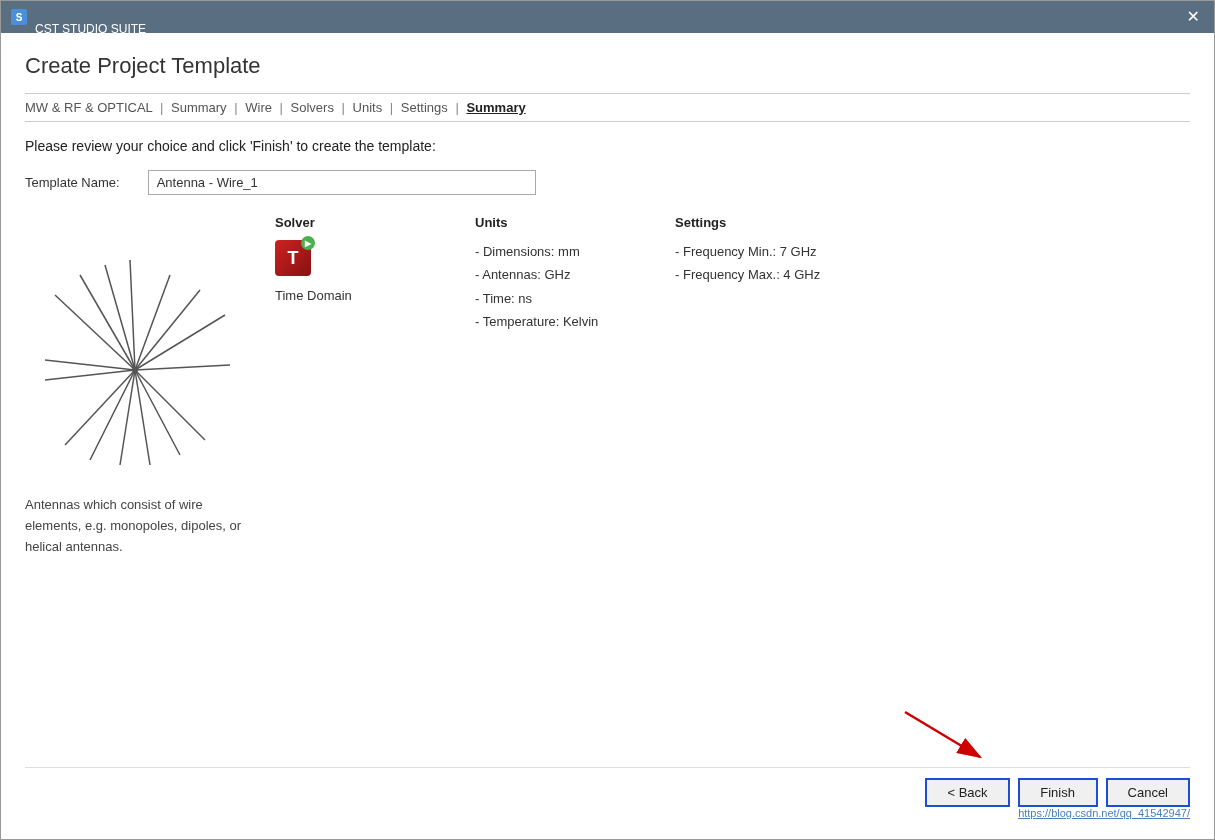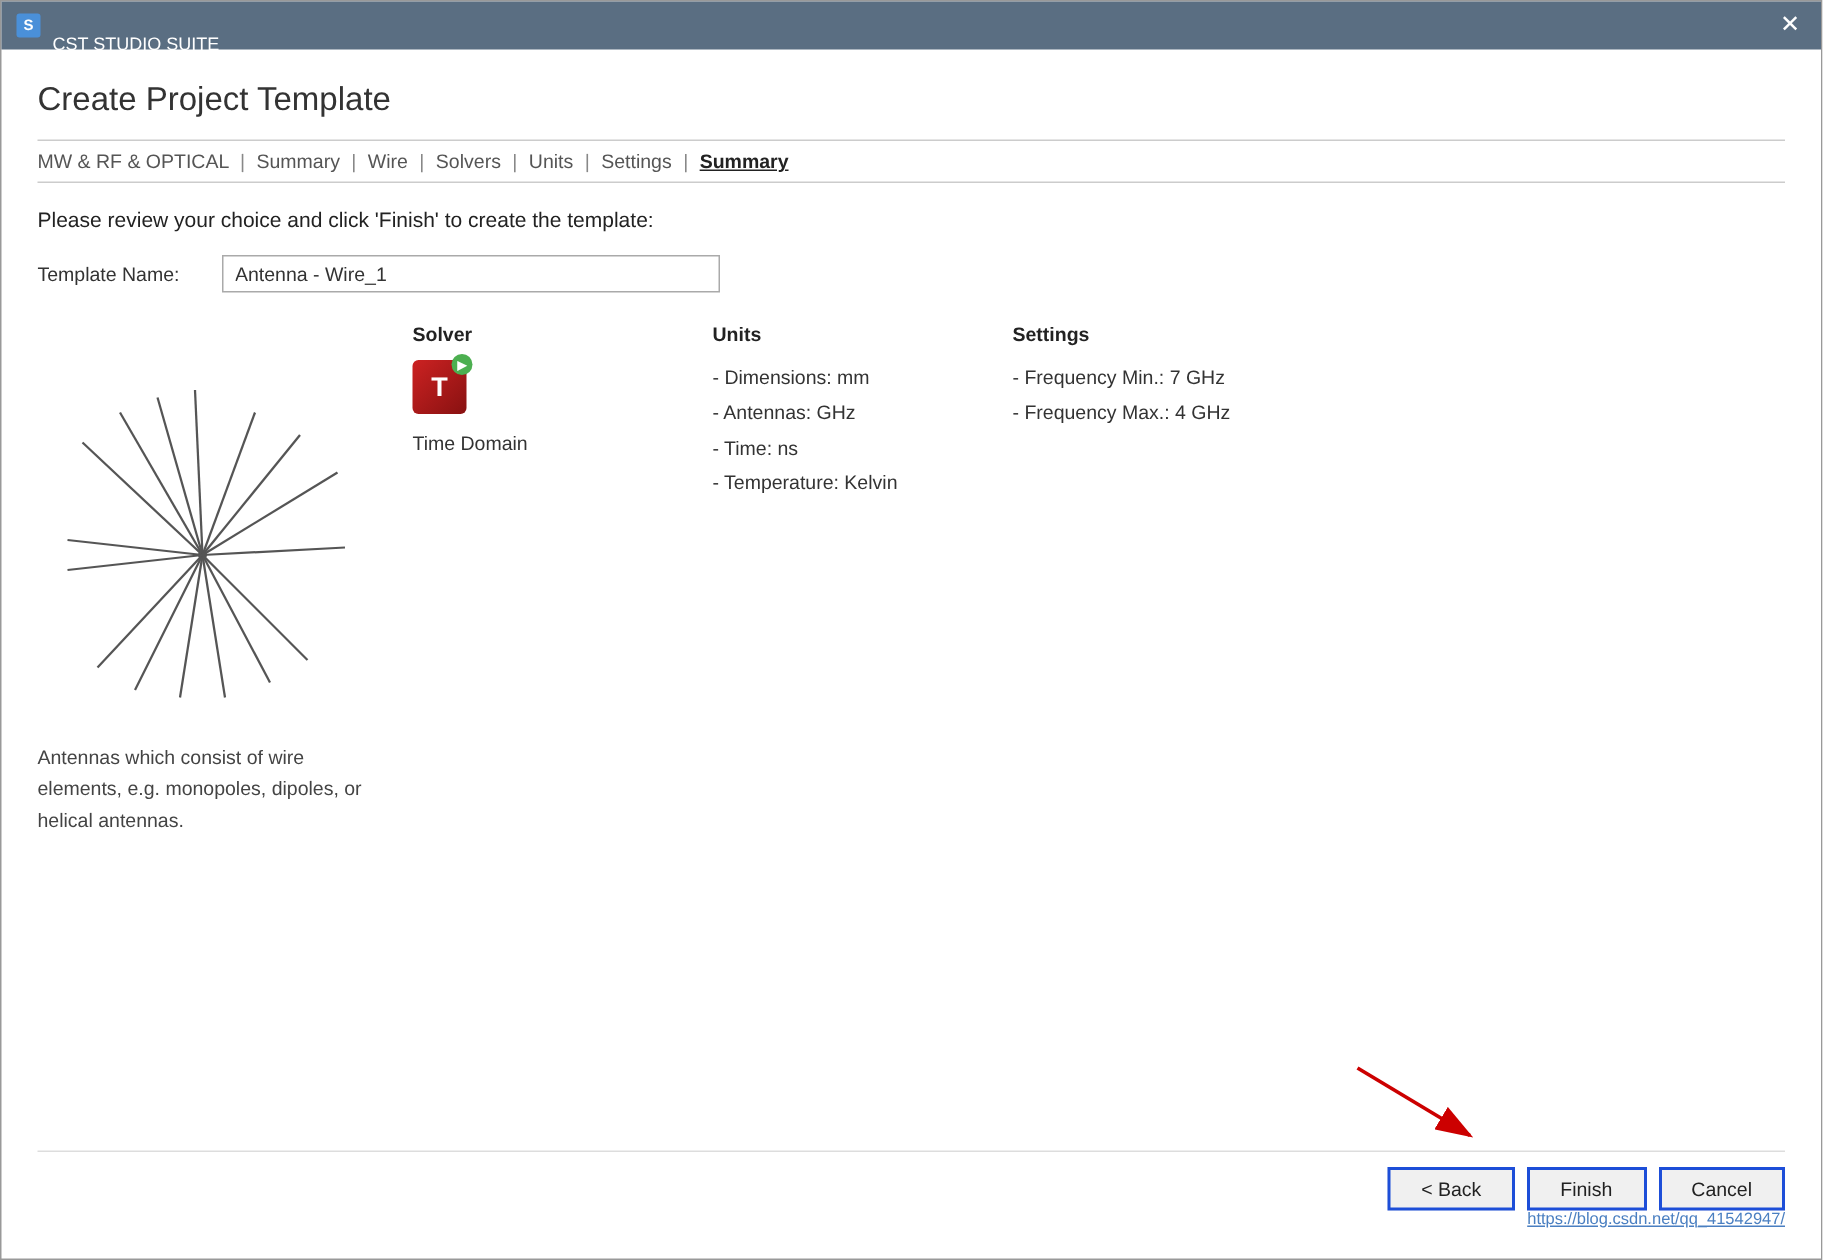--- a/index.html
+++ b/index.html
@@ -127,21 +127,21 @@
     .template-name-label {
       color: #333;
       font-size: 13px;
       white-space: nowrap;
     }
 
     .template-name-input {
       border: 1px solid #aaa;
       padding: 4px 8px;
       font-size: 13px;
-      width: 332px;
+      width: 388px;
       color: #333;
       outline: none;
       background: #fff;
     }
 
     .main-content {
       display: flex;
       flex: 1;
       gap: 20px;
     }

